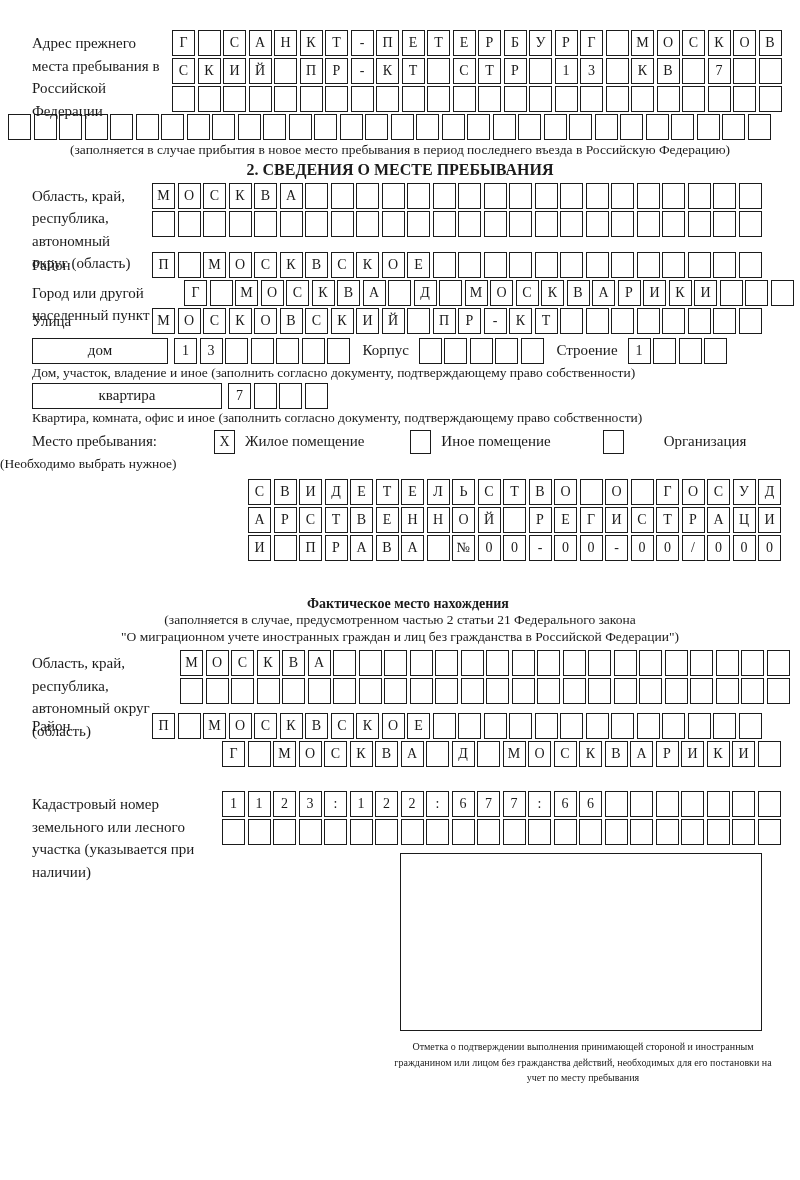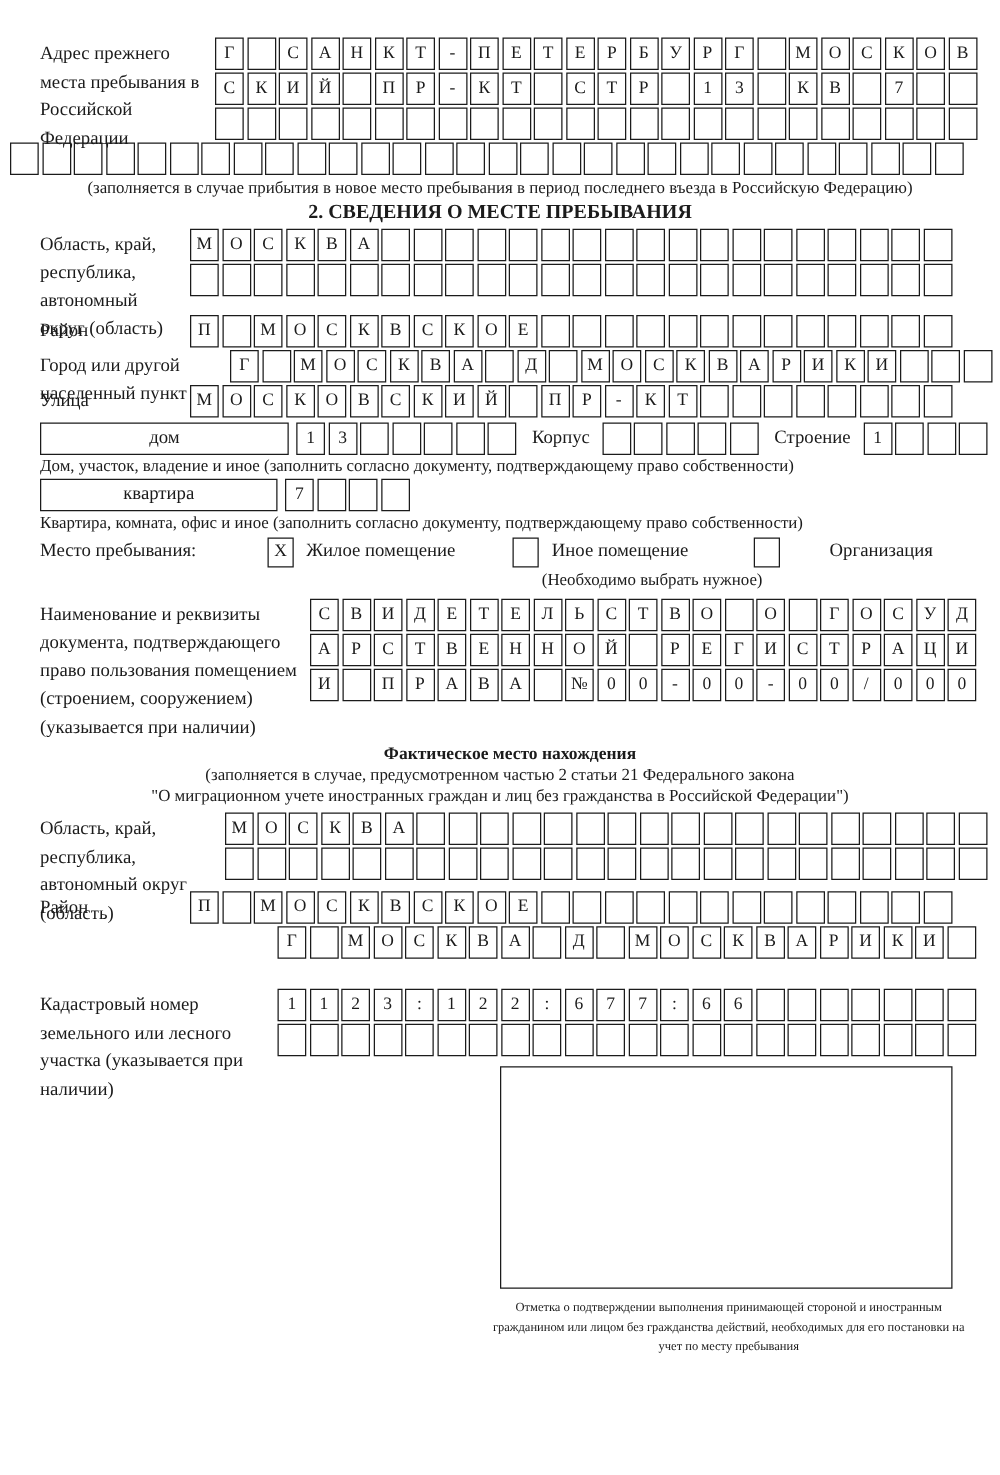--- a/index.html
+++ b/index.html
@@ -48,21 +48,21 @@
 
   .sec-title { text-align: center; font-weight: bold; font-size: 16px; }
   .sub-title { text-align: center; font-weight: bold; font-size: 14px; margin-left: 16px; }
 
   
   .inline-row { display: flex; align-items: center; margin-left: 32px; }
   .widebox {
     height: 26px; border: 1.5px solid #1b1b1b;
     display: flex; align-items: center; justify-content: center; font-size: 15px;
   }
-  .widebox.dom { width: 199px; }
+  .widebox.dom { width: 136px; }
   .widebox.kv  { width: 190px; }
   .inline-row .cellrow { margin-left: 6px; }
   .inlabel { font-size: 15px; margin: 0 4px 0 10px; white-space: nowrap; }
 
   
   .stayrow { display: flex; align-items: center; margin-left: 32px; height: 26px; font-size: 15px; }
   .checkbox {
     width: 21px; height: 24px; border: 1.5px solid #1b1b1b; flex: 0 0 21px;
     display: flex; align-items: center; justify-content: center; font-size: 14px;
   }
@@ -399,24 +399,23 @@
 
   <div class="stayrow mt3">
     <span class="stay-label">Место пребывания:</span>
     <span class="checkbox">X</span>
     <span class="opt">Жилое помещение</span>
     <span class="checkbox gap1"></span>
     <span class="opt">Иное помещение</span>
     <span class="checkbox gap2"></span>
     <span class="opt opt-last">Организация</span>
   </div>
-  <div class="note mt1" style="text-align:right;width:610px">(Необходимо выбрать нужное)</div>
+  <div class="note mt1" style="text-align:left;width:610px">(Необходимо выбрать нужное)</div>
 
   <div class="field mt6">
-    <div class="flabel w-doc">Наименование и реквизиты документа, подтверждающего право пользования помещением (строением, сооружением) (указывается при наличии)</div>
     <div class="rows ml-doc">
       <div class="cellrow">
           <span class="cell">С</span>
           <span class="cell">В</span>
           <span class="cell">И</span>
           <span class="cell">Д</span>
           <span class="cell">Е</span>
           <span class="cell">Т</span>
           <span class="cell">Е</span>
           <span class="cell">Л</span>

